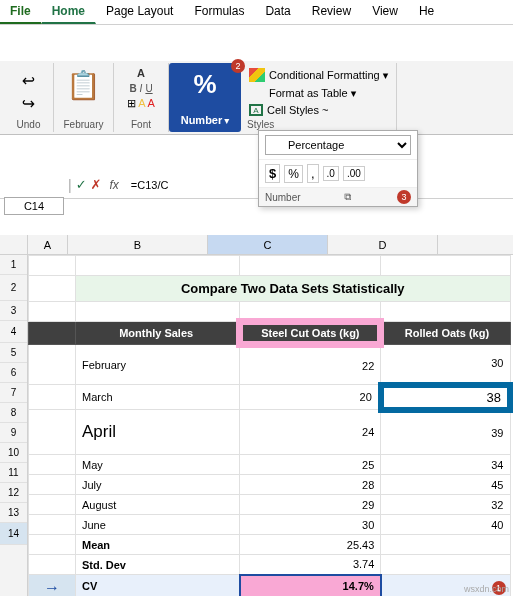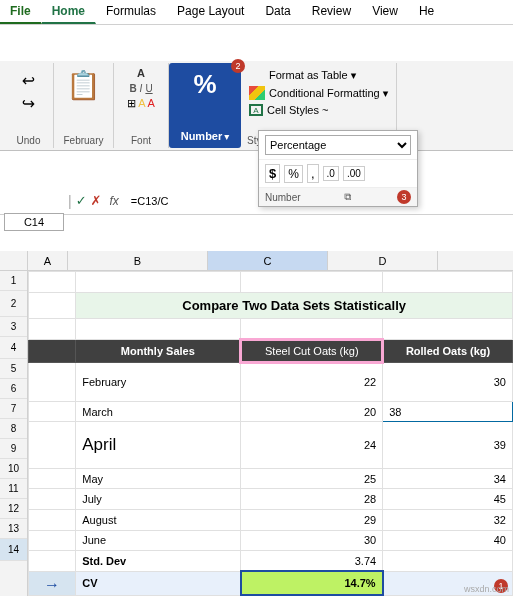--- a/index.html
+++ b/index.html
@@ -49,22 +49,22 @@
     .watermark { position: absolute; bottom: 2px; right: 4px; font-size: 9px; color: #aaa; }
   </style>
 </head>
 <body>
 
 <div style="width:513px; height:596px; display:flex; flex-direction:column; position:relative; overflow:hidden;gap:36px;">
 
   <div class="ribbon-tabs">
     <div class="ribbon-tab active">File</div>
     <div class="ribbon-tab active" style="color:#217346; font-weight:bold; border-bottom:2px solid #217346;">Home</div>
+    <div class="ribbon-tab">Page Layout</div>
     <div class="ribbon-tab">Formulas</div>
-    <div class="ribbon-tab">Page Layout</div>
     <div class="ribbon-tab">Data</div>
     <div class="ribbon-tab">Review</div>
     <div class="ribbon-tab">View</div>
     <div class="ribbon-tab">He</div>
   </div>
 
   <div class="ribbon-content" style="background:#f3f3f3; border-bottom:1px solid #c0c0c0;">
 
     <div class="ribbon-group undo-group" style="min-width:50px;">
       <div class="undo-btn">
@@ -102,46 +102,46 @@
       <div style="display:flex; align-items:center; justify-content:center; gap:2px;">
         <div style="font-size:11px; color:#fff; font-weight:bold;">Number</div>
         <div style="font-size:10px; color:#fff;">▾</div>
       </div>
 
       <span class="badge" style="top:-6px; right:-6px; background:#c0392b;">2</span>
     </div>
 
     <div class="ribbon-group styles-group" style="min-width:150px; align-items:flex-start;">
       <div class="styles-items">
+        <div class="styles-item">
+          <div class="styles-icon" style="background: linear-gradient(135deg, #e74c3c 33%, #f1c40f 33%, #f1c40f 66%, #2ecc71 66%); width:16px; height:14px;"></div>
+          <span>Conditional Formatting ▾</span>
+        </div>
         <div class="styles-item">
           <div class="styles-icon" style="display:grid; grid-template-columns:1fr 1fr; gap:1px; width:16px; height:14px;">
             <div style="background:#217346;"></div>
               <div style="background:#ccc;"></div>
             <div style="background:#ccc;"></div>
               <div style="background:#217346;"></div>
           </div>
           <span>Format as Table ▾</span>
         </div>
         <div class="styles-item">
-          <div class="styles-icon" style="background: linear-gradient(135deg, #e74c3c 33%, #f1c40f 33%, #f1c40f 66%, #2ecc71 66%); width:16px; height:14px;"></div>
-          <span>Conditional Formatting ▾</span>
-        </div>
-        <div class="styles-item">
           <div class="styles-icon" style="border:2px solid #217346; width:14px; height:12px; display:flex; align-items:center; justify-content:center; font-size:8px; color:#217346;">A</div>
           <span>Cell Styles ~</span>
         </div>
       </div>
       <div class="ribbon-group-label" style="margin-top:auto;">Styles</div>
     </div>
 
   </div>
 
   <div style="position:absolute; top:130px; left:258px; background:#fff; border:1px solid #aaa; box-shadow:2px 2px 6px rgba(0,0,0,0.2); z-index:10; width:160px;">
     <div style="padding:4px 6px;">
-      <select class="dropdown-select" style="width:100%; padding:2px 0; border:1px solid #aaa; font-size:11px;">
+      <select class="dropdown-select" style="width:100%; padding:2px 18px; border:1px solid #aaa; font-size:11px;">
         <option selected="">Percentage</option>
       </select>
     </div>
     <div style="display:flex; align-items:center; padding:4px 6px; gap:4px; border-top:1px solid #eee;">
       <span style="font-size:13px; font-weight:bold; cursor:pointer; border:1px solid #ccc; padding:1px 3px;">$</span>
       <span style="font-size:12px; cursor:pointer; border:1px solid #ccc; padding:1px 3px;">%</span>
       <span style="font-size:13px; cursor:pointer; border:1px solid #ccc; padding:1px 3px;">,</span>
       <span style="font-size:10px; cursor:pointer; border:1px solid #ccc; padding:1px 3px;">.0</span>
       <span style="font-size:10px; cursor:pointer; border:1px solid #ccc; padding:1px 3px;">.00</span>
     </div>
@@ -209,36 +209,36 @@
         <tr>
           <td style="border:1px solid #e0e0e0; height:20px;"></td>
           <td style="border:1px solid #e0e0e0; height:20px;"></td>
           <td style="border:1px solid #e0e0e0; height:20px;"></td>
           <td style="border:1px solid #e0e0e0; height:20px;"></td>
         </tr>
 
         <tr>
           <td style="background:#404040; color:#fff; height:22px; border:1px solid #555;"></td>
           <td style="background:#404040; color:#fff; font-weight:bold; text-align:center; height:22px; border:1px solid #555; font-size:11px; padding:2px 4px;">Monthly Sales</td>
-          <td style="background:#404040; color:#fff; font-weight:normal; text-align:center; height:22px; border:3px solid #f9a8d4; font-size:11px; padding:2px 4px;">Steel Cut Oats (kg)</td>
+          <td style="background:#404040; color:#fff; font-weight:bold; text-align:center; height:22px; border:7px solid #f9a8d4; font-size:11px; padding:2px 4px;">Steel Cut Oats (kg)</td>
           <td style="background:#404040; color:#fff; font-weight:bold; text-align:center; height:22px; border:1px solid #555; font-size:11px; padding:2px 4px;">Rolled Oats (kg)</td>
         </tr>
 
         <tr>
           <td style="border:1px solid #e0e0e0; height:20px;"></td>
           <td style="border:1px solid #e0e0e0; height:20px; padding:2px 6px; font-size:11px;">February</td>
           <td style="border:1px solid #e0e0e0; height:20px; text-align:right; padding:12px 6px; font-size:11px;">22</td>
           <td style="border:1px solid #e0e0e0; height:20px; text-align:right; padding:2px 6px; font-size:11px;">30</td>
         </tr>
 
         <tr>
           <td style="border:1px solid #e0e0e0; height:20px;"></td>
           <td style="border:1px solid #e0e0e0; height:20px; padding:2px 6px; font-size:11px;">March</td>
           <td style="border:1px solid #e0e0e0; height:20px; text-align:right; padding:2px 6px; font-size:11px;">20</td>
-          <td style="border:1px solid #0369a1; height:20px; padding:2px 6px; font-size:11px;">38</td>
+          <td style="border:6px solid #0369a1; height:20px; text-align:right; padding:2px 6px; font-size:13px;">38</td>
         </tr>
 
         <tr>
           <td style="border:1px solid #e0e0e0; height:20px;"></td>
           <td style="border:1px solid #e0e0e0; height:20px; padding:12px 6px; font-size:17px;">April</td>
           <td style="border:1px solid #e0e0e0; height:20px; text-align:right; padding:2px 6px; font-size:11px;">24</td>
           <td style="border:1px solid #e0e0e0; height:20px; text-align:right; padding:2px 6px; font-size:11px;">39</td>
         </tr>
 
         <tr>
@@ -262,35 +262,41 @@
           <td style="border:1px solid #e0e0e0; height:20px; text-align:right; padding:2px 6px; font-size:11px;">32</td>
         </tr>
 
         <tr>
           <td style="border:1px solid #e0e0e0; height:20px;"></td>
           <td style="border:1px solid #e0e0e0; height:20px; padding:2px 6px; font-size:11px;">June</td>
           <td style="border:1px solid #e0e0e0; height:20px; text-align:right; padding:2px 6px; font-size:11px;">30</td>
           <td style="border:1px solid #e0e0e0; height:20px; text-align:right; padding:2px 6px; font-size:11px;">40</td>
         </tr>
 
+        <tr>
+          <td style="border:1px solid #e0e0e0; height:20px;"></td>
+          <td style="border:1px solid #e0e0e0; height:20px; padding:2px 6px; font-size:11px; font-weight:bold;">Mean</td>
+          <td style="border:1px solid #e0e0e0; height:20px; text-align:right; padding:2px 6px; font-size:11px;">25.43</td>
+          <td style="border:1px solid #e0e0e0; height:20px;"></td>
+        </tr>
 
         <tr>
           <td style="border:1px solid #e0e0e0; height:20px;"></td>
           <td style="border:1px solid #e0e0e0; height:20px; padding:2px 6px; font-size:11px; font-weight:bold;">Std. Dev</td>
           <td style="border:1px solid #e0e0e0; height:20px; text-align:right; padding:2px 6px; font-size:11px;">3.74</td>
           <td style="border:1px solid #e0e0e0; height:20px;"></td>
         </tr>
 
         <tr style="background:#e8f0fb;">
           <td style="border:1px solid #e0e0e0; height:22px; text-align:center; background:#d6e4f0;">
             
             <span style="color:#1e4ca1; font-size:16px; font-weight:bold;">→</span>
           </td>
           <td style="border:1px solid #e0e0e0; height:22px; padding:2px 6px; font-size:11px; font-weight:bold;">CV</td>
-          <td style="border:2px solid #1e4ca1; height:22px; text-align:right; padding:2px 6px; font-size:11px; font-weight:bold; background:#bef264; position:relative;">14.7%</td>
+          <td style="border:2px solid #1e4ca1; height:22px; text-align:right; padding:2px 6px; font-size:11px; font-weight:bold; background:#f9a8d4; position:relative;">14.7%</td>
           <td style="border:1px solid #e0e0e0; height:22px; position:relative;">
 
             <span style="position:absolute; bottom:2px; right:4px; background:#c0392b; color:#fff; border-radius:50%; width:14px; height:14px; font-size:9px; display:inline-flex; align-items:center; justify-content:center;">1</span>
           </td>
         </tr>
       </tbody>
         </table>
     </div>
   </div>
 

